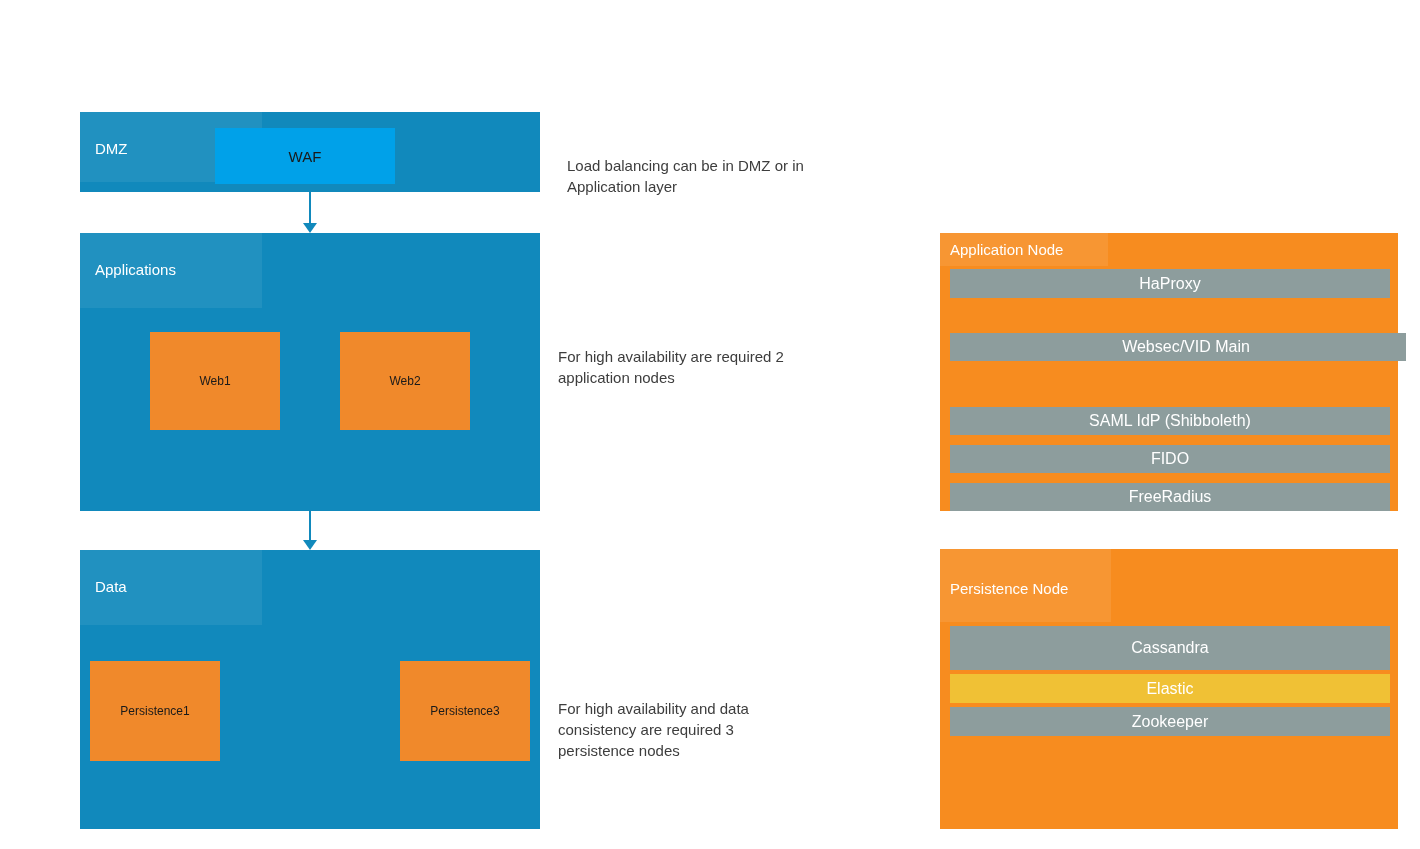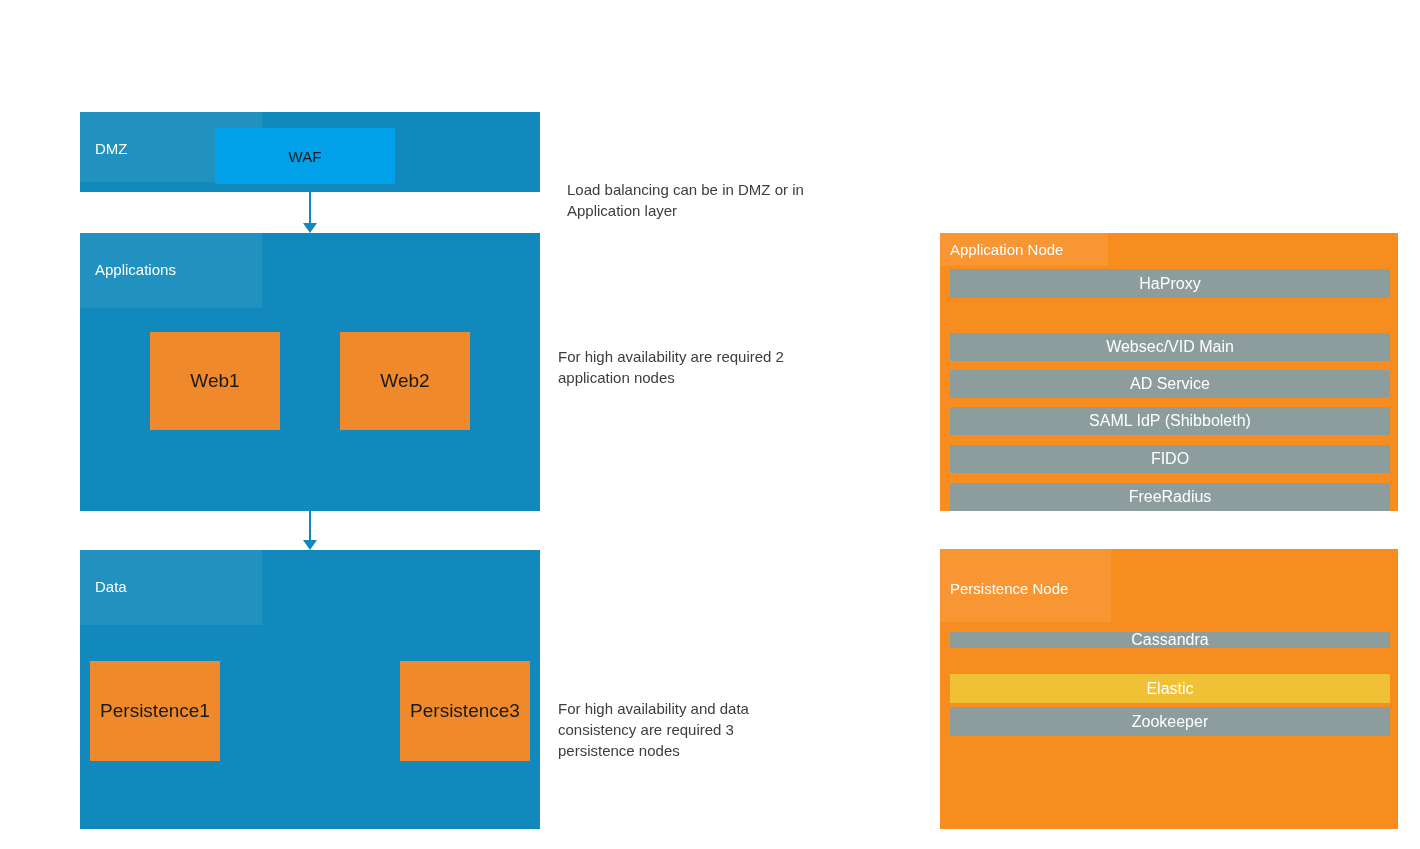--- a/index.html
+++ b/index.html
@@ -21,62 +21,62 @@
   .layer{position:absolute;left:80px;width:460px;background:var(--layer-blue);}
   #layer-dmz{top:112px;height:80px;}
   #layer-apps{top:233px;height:278px;text-align:center;}
   #layer-data{top:550px;height:279px;}
   .layer-shade{position:absolute;left:0;top:0;width:182px;height:75px;background:rgba(255,255,255,0.07);}
   #layer-dmz .layer-shade{height:70px;}
   .layer-label{position:absolute;left:15px;top:28px;color:#ffffff;font-size:15px;}
   .waf{position:absolute;left:135px;top:16px;width:180px;height:56px;background:var(--waf-blue);
        display:flex;align-items:center;justify-content:center;color:var(--text-dark);font-size:15px;}
   .node-box{position:absolute;width:130px;background:var(--box-orange);
-       display:flex;align-items:center;justify-content:center;color:var(--text-dark);font-size:19px;}
+       display:flex;align-items:center;justify-content:center;color:var(--text-dark);font-size:12px;}
   #web1{left:70px;top:99px;height:98px;}
   #web2{left:260px;top:99px;height:98px;}
   #pers1{left:10px;top:111px;height:100px;}
   #pers2{left:165px;top:111px;height:100px;}
   #pers3{left:320px;top:111px;height:100px;}
   
   .arrow-line{position:absolute;left:309px;width:2px;background:var(--layer-blue);}
   #arrow1-line{top:192px;height:31px;}
   #arrow2-line{top:511px;height:29px;}
   .arrow-head{position:absolute;left:303px;width:0;height:0;
       border-left:7px solid transparent;border-right:7px solid transparent;
       border-top:10px solid var(--layer-blue);}
   #arrow1-head{top:223px;}
   #arrow2-head{top:540px;}
   
   .note{position:absolute;color:var(--note-gray);font-size:15px;line-height:21px;}
-  #note-dmz{left:567px;top:155px;width:292px;margin-top:24px;}
+  #note-dmz{left:567px;top:155px;width:292px;}
   #note-apps{left:558px;top:346px;width:300px;}
   #note-data{left:558px;top:698px;width:240px;}
   
   .panel{position:absolute;left:940px;width:458px;background:var(--panel-orange);}
   #panel-app{top:233px;height:278px;}
   #panel-pers{top:549px;height:280px;}
   .panel-shade{position:absolute;left:0;top:0;background:rgba(255,255,255,0.09);}
   #panel-app .panel-shade{width:168px;height:33px;}
   #panel-pers .panel-shade{width:171px;height:73px;}
   .panel-title{position:absolute;left:10px;color:#ffffff;font-size:15px;}
   #panel-app .panel-title{top:8px;}
   #panel-pers .panel-title{top:31px;}
   .service-bar{position:absolute;left:10px;width:440px;height:28px;background:var(--bar-gray);
       color:#ffffff;font-size:16px;display:flex;align-items:center;justify-content:center;}
   .service-bar.highlight{background:var(--elastic-yellow);}
   
   #svc-haproxy{top:36px;height:29px;}
-  #svc-websec{top:100px;}
+  #svc-websec{top:100px;padding-left:16px;}
   #svc-ad{top:137px;}
   #svc-saml{top:174px;}
   #svc-fido{top:212px;}
   #svc-freeradius{top:250px;}
   
-  #svc-cassandra{top:83px;height:16px;}
+  #svc-cassandra{top:77px;height:44px;}
   #svc-elastic{top:125px;height:29px;}
   #svc-zookeeper{top:158px;height:29px;}
 </style>
 </head>
 <body>
 
 <div class="canvas">
 
   <div class="layer" id="layer-dmz">
     <div class="layer-shade"></div>
@@ -120,23 +120,20 @@
 
   <div class="panel" id="panel-app">
     <div class="panel-shade"></div>
     <div class="panel-title">Application Node</div>
     <div class="service-bar" id="svc-haproxy">
       <span>HaProxy</span>
     </div>
     <div class="service-bar" id="svc-websec">
       <span>Websec/VID Main</span>
     </div>
-    <div class="service-bar" id="svc-ad">
-      <span>AD Service</span>
-    </div>
     <div class="service-bar" id="svc-saml">
       <span>SAML IdP (Shibboleth)</span>
     </div>
     <div class="service-bar" id="svc-freeradius">
       <span>FreeRadius</span>
     </div>
     <div class="service-bar" id="svc-fido">
       <span>FIDO</span>
     </div>
   </div>

